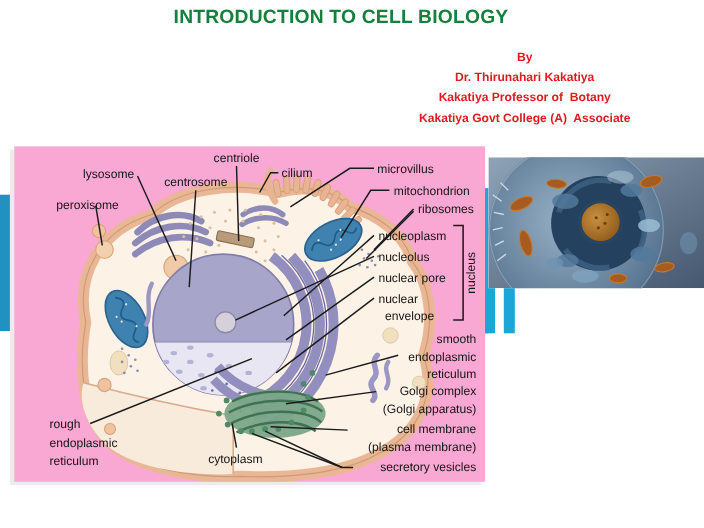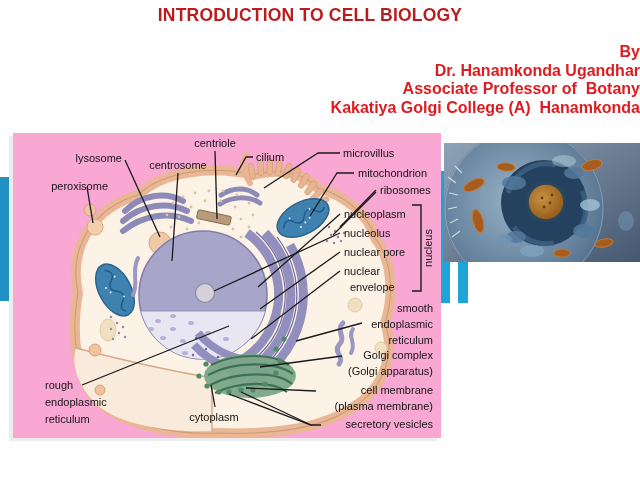--- a/index.html
+++ b/index.html
@@ -2,25 +2,25 @@
 <html><head>
 <meta charset="utf-8">
 <style>
   html,body{margin:0;padding:0;}
   body{
     width:640px;height:480px;position:relative;overflow:hidden;background:#ffffff;
     font-family:"Liberation Sans", sans-serif;
   }
   .page-title{
     position:absolute;top:5px;left:60px;width:500px;text-align:center;
-    font-size:17.5px;font-weight:bold;color:#b91c1c;letter-spacing:.2px;
+    font-size:17.5px;font-weight:bold;color:#15803d;letter-spacing:.2px;
   }
   .author-block{
-    position:absolute;top:43px;left:314px;width:326px;text-align:right;
-    color:#e01b20;font-weight:bold;font-size:16px;line-height:18.5px;
+    position:absolute;top:43px;left:314px;width:326px;text-align:center;
+    color:#e01b20;font-weight:bold;font-size:11px;line-height:18.5px;
   }
   .author-block div{white-space:pre-wrap;}
   .diagram{
     position:absolute;left:13px;top:133px;width:428px;height:305px;background:#f9a8d4;
     box-shadow:-4px 3px 0 #ececec;
   }
   .diagram svg{display:block;}
   .photo{
     position:absolute;left:444px;top:143px;width:196px;height:119px;
   }
@@ -31,23 +31,23 @@
   .bar-under-photo-2{left:458px;top:262px;width:10px;height:41px;}
   text{font-family:"Liberation Sans", sans-serif;font-size:11px;fill:#141414;}
 </style>
 </head>
 <body>
 
 <div class="page-title">INTRODUCTION TO CELL BIOLOGY</div>
 
 <div class="author-block">
   <div>By</div>
-  <div>Dr. Hanamkonda Ugandhar</div>
-  <div>Associate Professor of  Botany</div>
-  <div>Kakatiya Golgi College (A)  Hanamkonda</div>
+  <div>Dr. Thirunahari Kakatiya</div>
+  <div>Kakatiya Professor of  Botany</div>
+  <div>Kakatiya Govt College (A)  Associate</div>
 </div>
 
 <div class="bar bar-left-edge"></div>
 <div class="bar bar-photo-side"></div>
 <div class="bar bar-under-photo-1"></div>
 <div class="bar bar-under-photo-2"></div>
 
 <div class="diagram">
 <svg width="428" height="305" viewBox="0 0 428 305">
 

